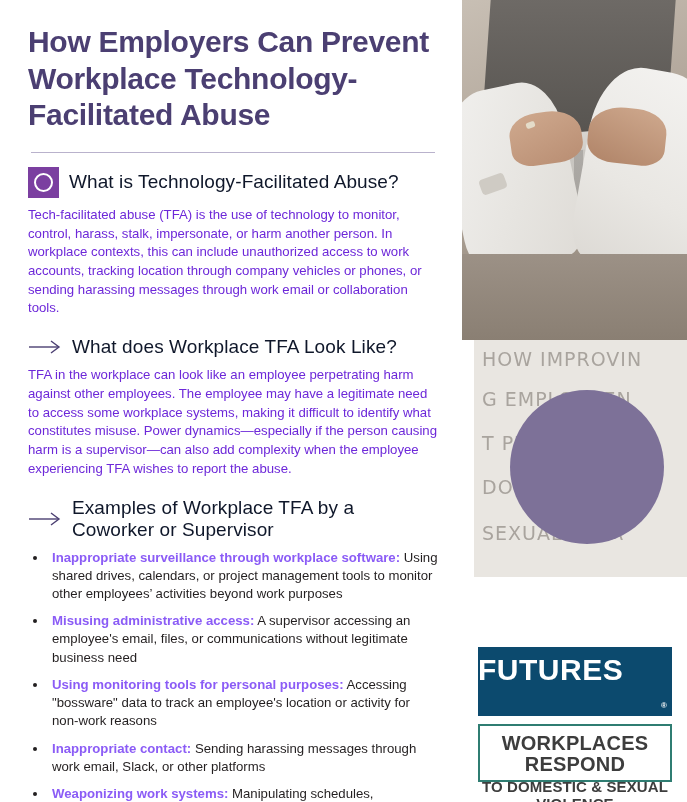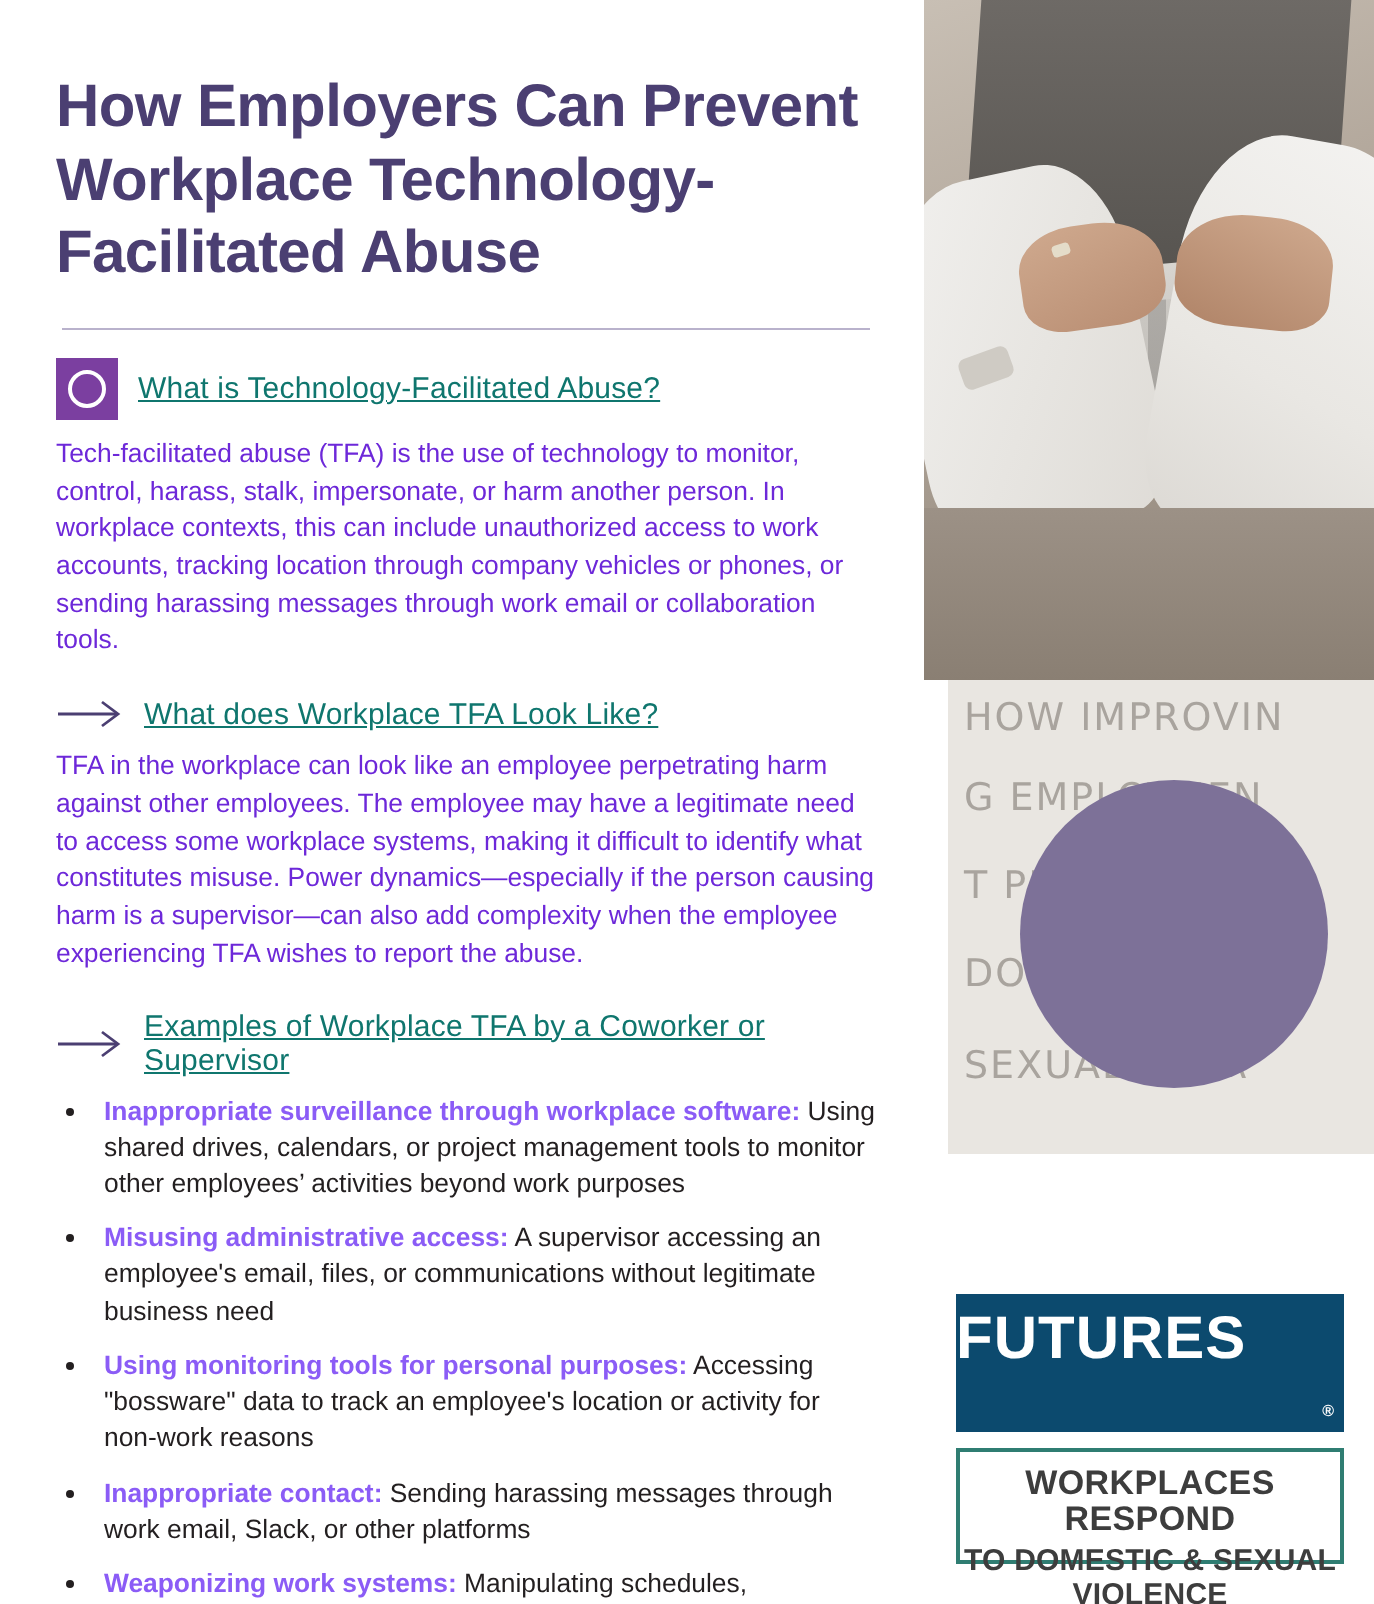--- a/index.html
+++ b/index.html
@@ -22,21 +22,21 @@
   }
   
   .left-col {
     position: absolute;
     left: 0;
     top: 0;
     width: 462px;
     height: 802px;
     background: #ffffff;
     box-sizing: border-box;
-    padding: 36px 24px 0 28px;
+    padding: 24px 24px 0 28px;
   }
   .doc-title {
     font-family: "Liberation Sans", sans-serif;
     font-size: 30px;
     line-height: 1.22;
     font-weight: bold;
     color: #4b3f72;
     letter-spacing: -0.3px;
     margin: 0 0 0 0;
     max-width: 420px;
@@ -50,25 +50,24 @@
   }
   
   .sec-head {
     display: flex;
     align-items: center;
     gap: 10px;
     margin: 0 0 8px 0;
   }
   .sec-head.first { margin-top: 2px; }
   .sec-title {
-    font-size: 15px;
-    color: #0f766e;
+    font-size: 19px;
+    color: #0f172a;
     font-weight: normal;
     letter-spacing: 0.1px;
-    text-decoration: underline;
   }
   .circle-icon {
     width: 31px;
     height: 31px;
     background: #7b3fa0;
     display: inline-flex;
     align-items: center;
     justify-content: center;
     flex: 0 0 auto;
   }
@@ -305,21 +304,21 @@
     top: 724px;
     width: 194px;
     height: 58px;
     border: 2px solid #2f7d72;
     box-sizing: border-box;
     text-align: center;
     padding-top: 7px;
     background: #ffffff;
   }
   .logo-wr .w1 {
-    font-size: 17px;
+    font-size: 20px;
     font-weight: bold;
     color: #3d3d3d;
     letter-spacing: 0.2px;
     line-height: 1.05;
   }
   .logo-wr .w2 {
     font-size: 15px;
     font-weight: bold;
     color: #3d3d3d;
     margin-top: 3px;

